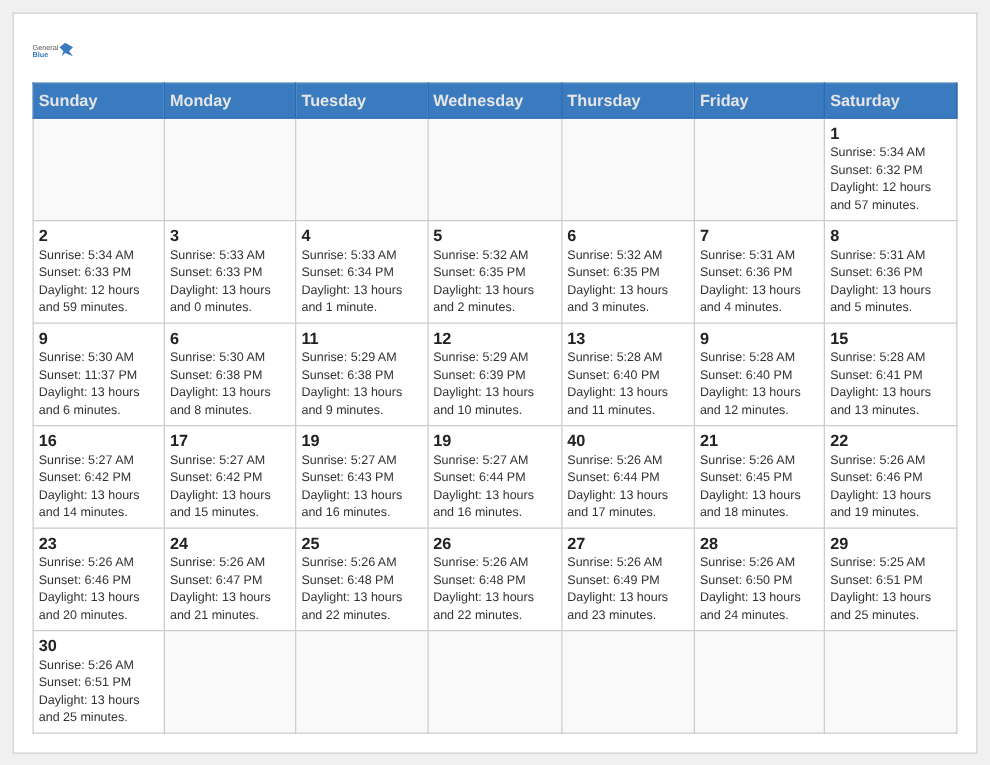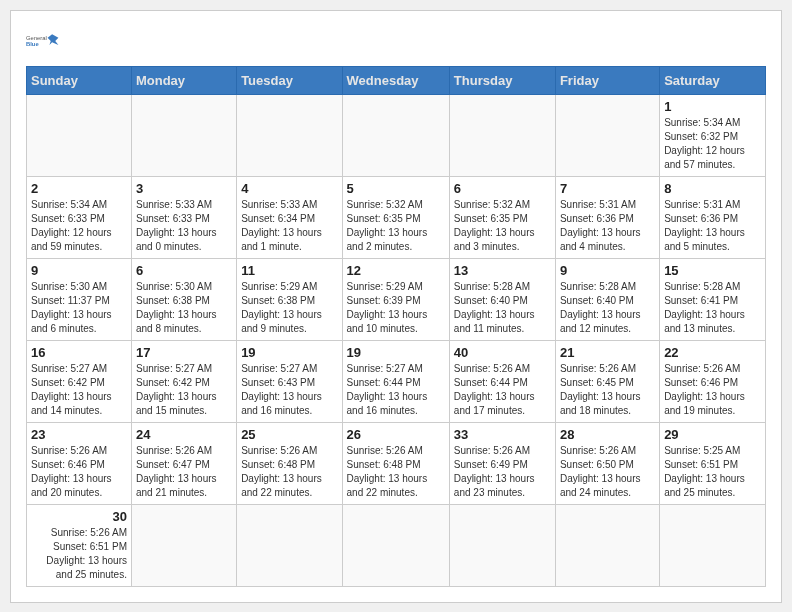--- a/index.html
+++ b/index.html
@@ -78,21 +78,20 @@
       display: block;
       margin-bottom: 2px;
     }
     .day-info {
       font-size: 10px;
       color: #333;
       line-height: 1.4;
     }
     .last-row td {
       background: #f9f9f9;
-      text-align: right;
     }
     .last-row td.has-day {
       background: white;
     }
   </style>
 </head>
 <body>
 
 <div class="page">
   <div class="header">
@@ -287,21 +286,21 @@
 Sunset: 6:48 PM
 Daylight: 13 hours and 22 minutes.</div>
           </td>
           <td>
             <span class="day-num">26</span>
             <div class="day-info">Sunrise: 5:26 AM
 Sunset: 6:48 PM
 Daylight: 13 hours and 22 minutes.</div>
           </td>
           <td>
-            <span class="day-num">33</span>
+            <span class="day-num">27</span>
             <div class="day-info">Sunrise: 5:26 AM
 Sunset: 6:49 PM
 Daylight: 13 hours and 23 minutes.</div>
           </td>
           <td>
             <span class="day-num">28</span>
             <div class="day-info">Sunrise: 5:26 AM
 Sunset: 6:50 PM
 Daylight: 13 hours and 24 minutes.</div>
           </td>

